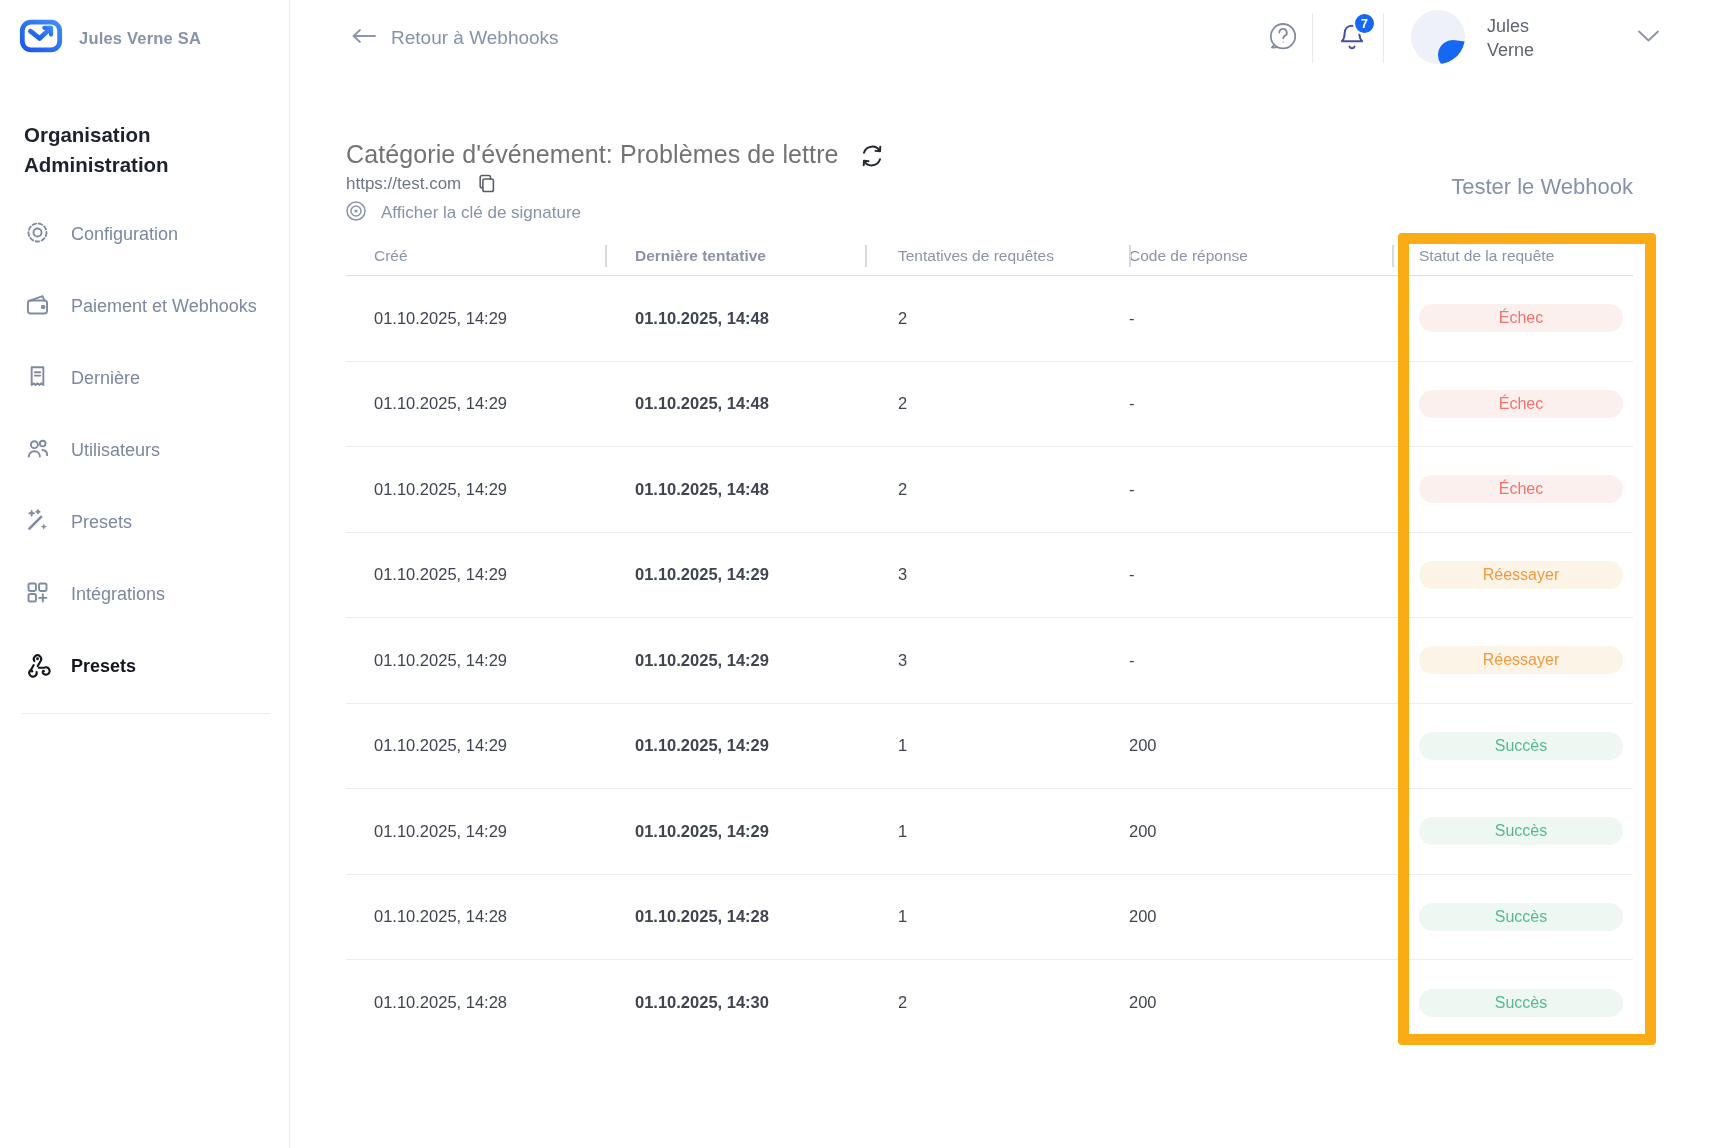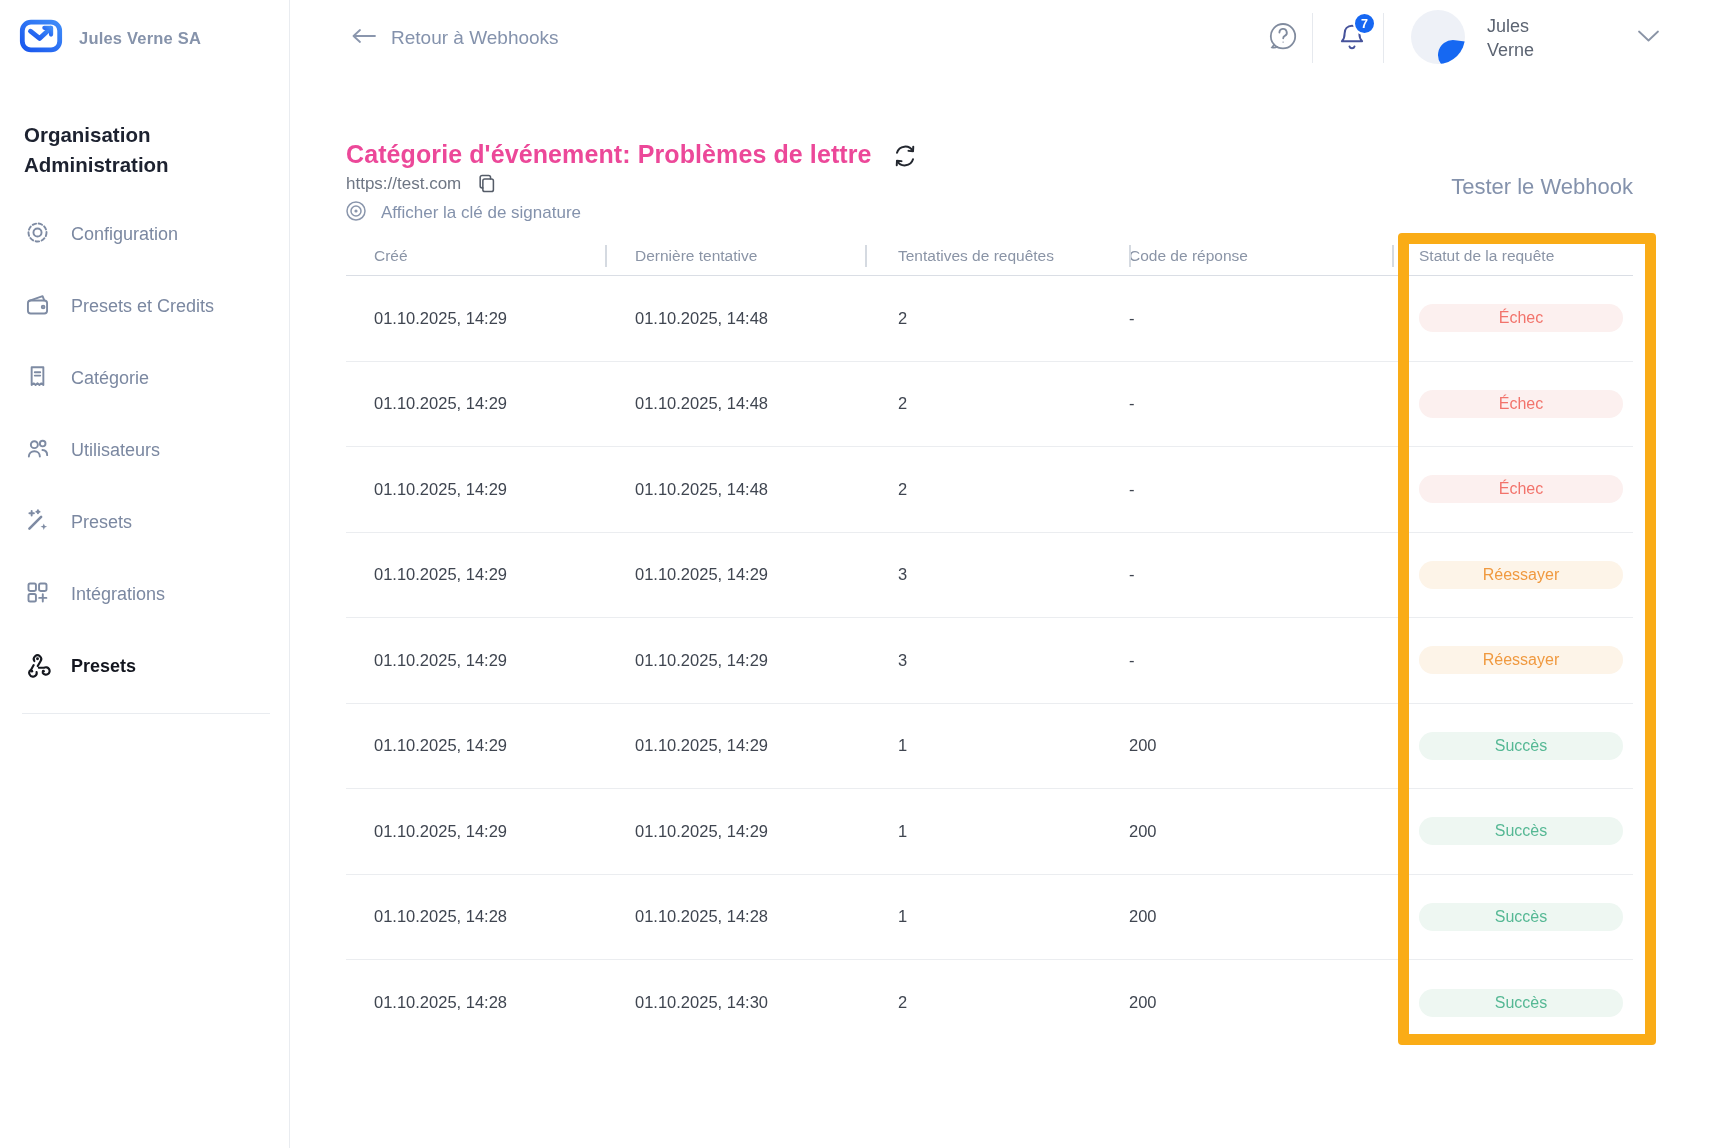--- a/index.html
+++ b/index.html
@@ -64,41 +64,41 @@
     position: absolute; right: -3px; bottom: -6px; width: 30px; height: 30px;
     background: #1668f2; border-radius: 100% 0 100% 100%;
     transform: rotate(8deg);
   }
   .user-name { position: absolute; left: 1197px; top: 14px; font-size: 18px; color: #5c6472; line-height: 24px; cursor: pointer; }
   .tb-chevron { position: absolute; left: 1345px; top: 26px; cursor: pointer; }
 
   
   .main { position: absolute; left: 290px; top: 76px; width: 1420px; height: 1072px; background: #fff; }
   .page-title-row { position: absolute; left: 56px; top: 62px; display: flex; align-items: center; gap: 18px; }
-  .page-title { font-size: 25px; font-weight: 700; color: #ec4899; letter-spacing: .1px; }
+  .page-title { font-size: 25px; font-weight: 400; color: #737373; letter-spacing: .1px; }
   .refresh-btn { cursor: pointer; display: flex; align-items: center; margin-top: 3px; }
   .url-row { position: absolute; left: 56px; top: 96px; display: flex; align-items: center; gap: 14px; }
   .url-text { font-size: 17px; color: #6e7684; }
   .copy-btn { cursor: pointer; display: flex; }
   .sig-row { position: absolute; left: 54px; top: 123px; display: flex; align-items: center; gap: 13px; cursor: pointer; text-align: center; }
   .sig-label { font-size: 17px; color: #8492ac; }
   .test-link { position: absolute; right: 77px; top: 98px; font-size: 22px; color: #8492ac; cursor: pointer; }
 
   
   .table { position: absolute; left: 56px; top: 154px; width: 1287px; }
   .thead {
     display: flex; height: 46px; align-items: flex-end; padding-bottom: 10px;
     border-bottom: 1px solid #dadee5; position: relative;
   }
   .hc { font-size: 15.5px; color: #8a94a6; position: relative; }
   .hc:not(.w1)::before {
     content: ""; position: absolute; left: 0; top: -2px; width: 2px; height: 22px; background: #d5dae1;
   }
   .w1 { width: 259px; padding-left: 28px; }
-  .w2 { width: 260px; padding-left: 30px; }
+  .w2 { width: 260px; padding-left: 30px; font-weight: bold; }
   .w3 { width: 264px; padding-left: 33px; }
   .w4 { width: 263px; }
   .w5 { width: 241px; padding-left: 27px; }
   .trow { display: flex; height: 85.5px; border-bottom: 1px solid #ebedf0; }
   .trow:last-child { border-bottom: none; }
   .td { display: flex; align-items: center; font-size: 16.5px; color: #3f4550; }
   .td-status { padding-left: 27px; }
   .badge {
     width: 204px; height: 28px; border-radius: 14px;
     display: flex; align-items: center; justify-content: center;
@@ -156,30 +156,30 @@
         <span class="nav-label">Configuration</span>
       </div>
       <div class="nav-item">
         <span>
           <svg width="27" height="27" viewBox="0 0 24 24" class="icon-stroke">
             <path d="M4.5 8.8 L16.5 4.6 L18 8.4"></path>
             <rect x="3.5" y="8.5" width="17" height="11.5" rx="2.4"></rect>
             <circle cx="17" cy="14.2" r="1.2"></circle>
           </svg>
         </span>
-        <span class="nav-label">Presets et Credits</span>
+        <span class="nav-label">Paiement et Webhooks</span>
       </div>
       <div class="nav-item">
         <span>
           <svg width="27" height="27" viewBox="0 0 24 24" class="icon-stroke">
             <path d="M6.8 3.8 h10.4 v15.7 l-1.8-1.4 -1.7 1.4 -1.7-1.4 -1.7 1.4 -1.7-1.4 -1.8 1.4 Z"></path>
             <path d="M9.6 8.2 h4.8 M9.6 11.2 h4.8"></path>
           </svg>
         </span>
-        <span class="nav-label">Catégorie</span>
+        <span class="nav-label">Dernière</span>
       </div>
       <div class="nav-item">
         <span>
           <svg width="27" height="27" viewBox="0 0 24 24" class="icon-stroke">
             <circle cx="9.2" cy="8.6" r="3.1"></circle>
             <path d="M4.3 19.2 c0-2.9 2.2-4.8 4.9-4.8 s4.9 1.9 4.9 4.8"></path>
             <circle cx="16.6" cy="7.6" r="2.5"></circle>
             <path d="M16.4 13.4 c2.5 .2 4.2 2 4.2 4.5"></path>
           </svg>
         </span>

